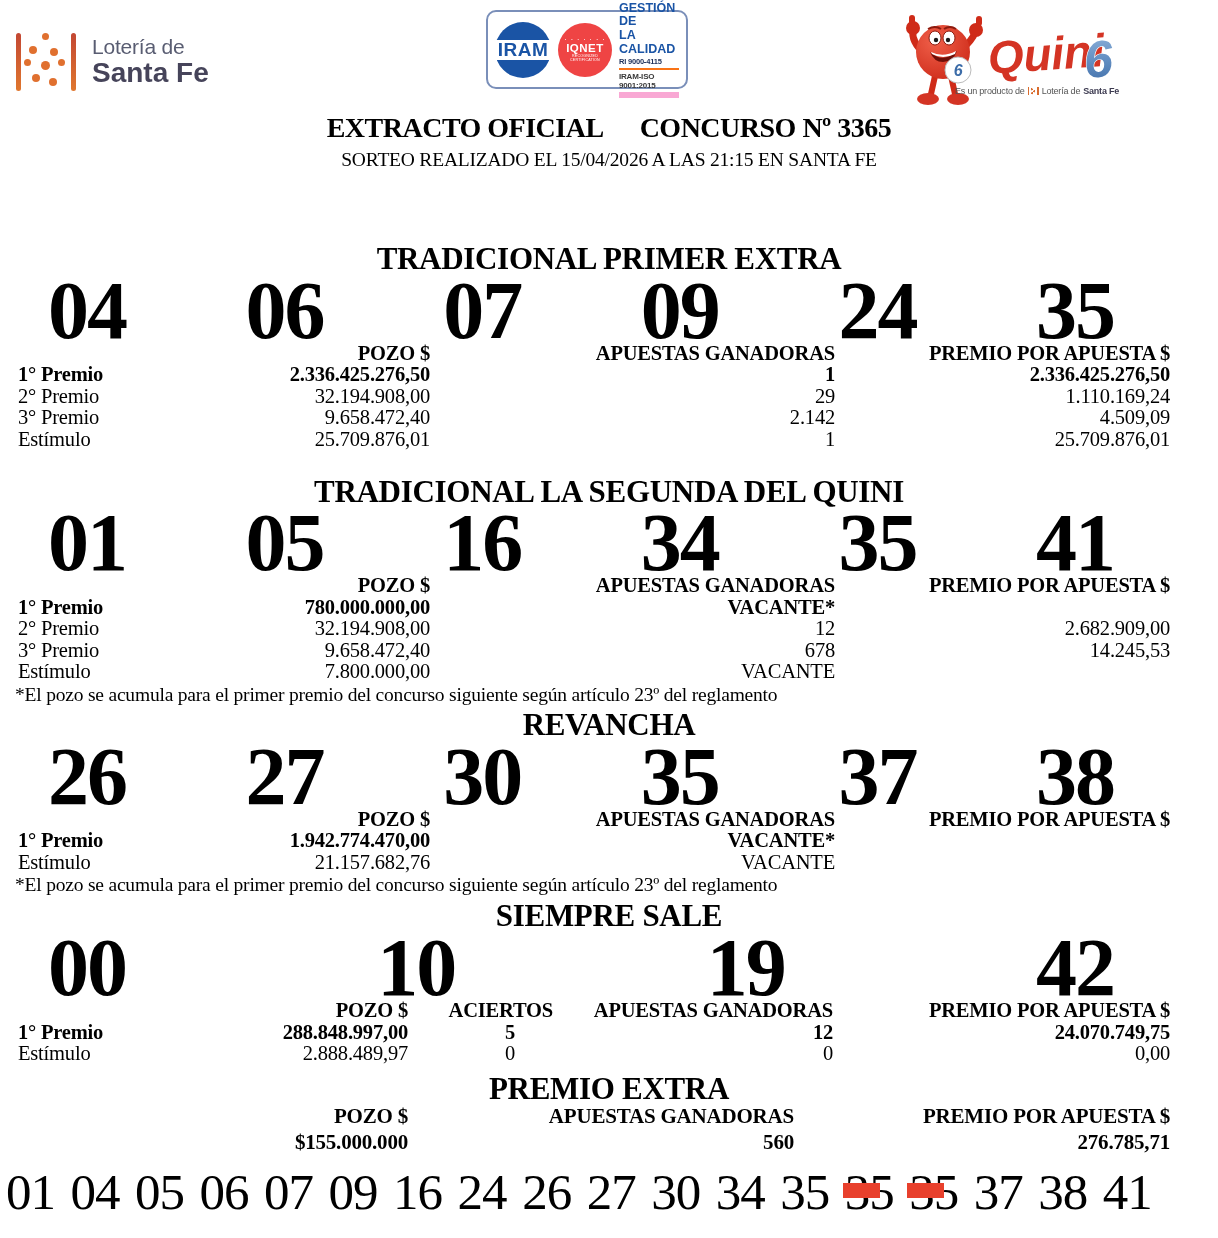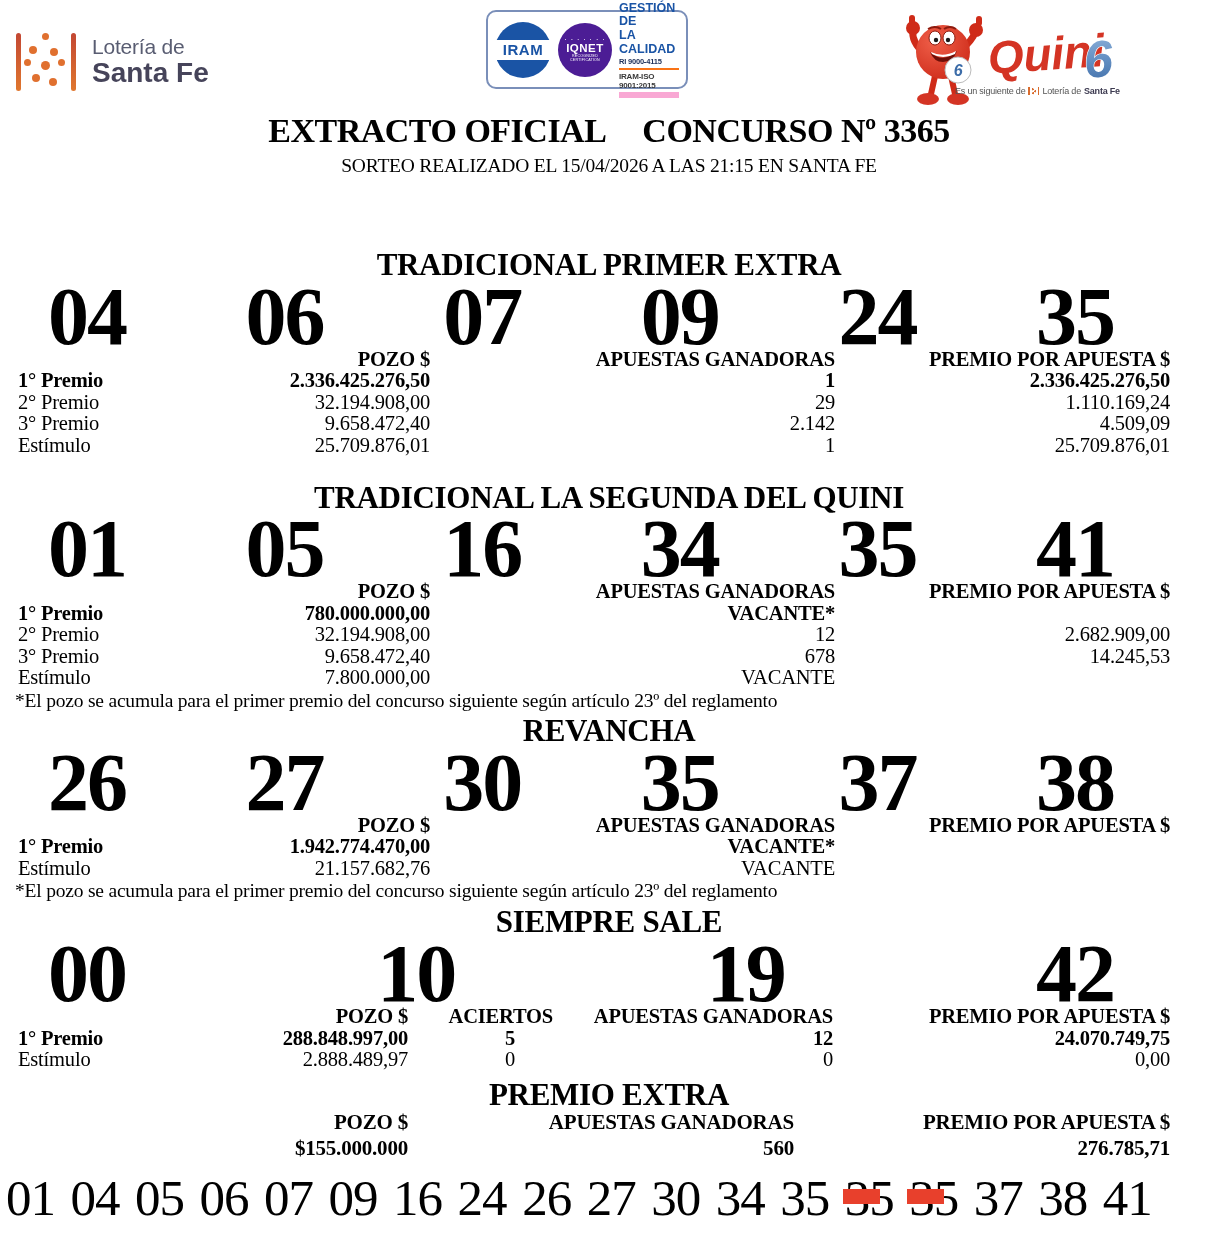--- a/index.html
+++ b/index.html
@@ -27,22 +27,22 @@
   .lot2 { font-size: 28px; font-weight: bold; color: #46445a; line-height: 1.05; letter-spacing: 0; }
 
   .badge { position: absolute; left: 486px; top: 10px; width: 202px; height: 79px;
            border: 2px solid #7a8fb9; border-radius: 10px; background: #fff;
            display: flex; align-items: center; gap: 7px; padding: 5px 7px;
            font-family: "Liberation Sans", sans-serif; }
   .iram-circle { width: 56px; height: 56px; min-width: 56px; border-radius: 50%;
                  background: #1a54a5; position: relative; }
   .iram-band { position: absolute; left: -3px; right: -3px; top: 18px; height: 20px;
                background: #fff; border-radius: 4px; display: flex; align-items: center; justify-content: center; }
-  .iram-band span { color: #1a54a5; font-weight: bold; font-size: 15px; letter-spacing: 0.5px; text-align: center; }
-  .iqnet-circle { width: 54px; height: 54px; min-width: 54px; border-radius: 50%; background: #4c1d95;
+  .iram-band span { color: #1a54a5; font-weight: bold; font-size: 19px; letter-spacing: 0.5px; text-align: center; }
+  .iqnet-circle { width: 54px; height: 54px; min-width: 54px; border-radius: 50%; background: #ef4444;
                   color: #fff; display: flex; flex-direction: column; align-items: center; justify-content: center; }
   .iqnet-arc { font-size: 7px; line-height: 5px; letter-spacing: 1px; color: #fff; }
   .iqnet-name { font-weight: bold; font-size: 11.5px; letter-spacing: 0.5px; }
   .iqnet-sub { font-size: 3.6px; text-align: center; line-height: 1.2; letter-spacing: 0.2px; }
   .badge-text { display: flex; flex-direction: column; width: 82px; }
   .q1 { color: #1a54a5; font-weight: bold; font-size: 12.5px; line-height: 1.1; letter-spacing: 0; }
   .ri { font-size: 7.5px; font-weight: bold; color: #20335c; padding-bottom: 2px;
         border-bottom: 2px solid #f97316; }
   .iso { font-size: 8px; font-weight: bold; color: #3a3a3a; margin-top: 2px; padding-bottom: 2px;
          border-bottom: 6px solid #f9a8d4; }
@@ -53,21 +53,21 @@
                    display: flex; align-items: center; gap: 3px; }
   .quini-tagline b { color: #3c3a50; }
   .mini-mark { display: inline-flex; gap: 1px; align-items: center; }
   .mini-mark i { display: block; width: 1.5px; height: 8px; background: #d96c2e; }
   .mini-mark u { display: block; width: 6px; height: 8px; text-decoration: none;
                  background: radial-gradient(circle at 30% 30%, #d96c2e 1px, transparent 1.2px),
                              radial-gradient(circle at 70% 55%, #d96c2e 1px, transparent 1.2px),
                              radial-gradient(circle at 35% 80%, #d96c2e 1px, transparent 1.2px); }
 
   
-  .title { text-align: center; margin-top: 2px; font-size: 34px; font-weight: bold; line-height: 1.0;
+  .title { text-align: center; margin-top: 2px; font-size: 28px; font-weight: bold; line-height: 1.0;
            letter-spacing: -0.5px; }
   .title .gap { display: inline-block; width: 36px; }
   .subtitle { text-align: center; margin-top: 7px; font-size: 19.5px; }
 
   
   .game-title { text-align: center; font-size: 31px; font-weight: bold; line-height: 1.05; letter-spacing: -0.3px; }
   #g1 { margin-top: 72px; }
   #g2 { margin-top: 25px; }
   #g3 { margin-top: 3px; }
   #g4 { margin-top: 4px; }
@@ -183,21 +183,21 @@
       <path d="M27 50 Q40 62 54 49 Q50 60 40 60 Q31 60 27 50 Z" fill="#6e0f08"></path>
       <path d="M28 50 Q40 56 53 49 L52 52 Q40 58 29 52 Z" fill="#fff"></path>
 
       <circle cx="55" cy="68" r="13" fill="#fff" stroke="#bbb" stroke-width="1"></circle>
       <text x="55" y="74" text-anchor="middle" class="qword" font-size="16" fill="#3c6ca8">6</text>
 
       <text x="86" y="72" class="qword" font-size="46" fill="#d43424" transform="rotate(-4 86 72)" stroke="#ffffff" stroke-width="1.2" paint-order="stroke">Quini</text>
       <text x="182" y="76" class="qword" font-size="52" fill="url(#blue6)" transform="rotate(-4 182 76)" stroke="#ffffff" stroke-width="1.2" paint-order="stroke">6</text>
     </svg>
     <div class="quini-tagline">
-      <span>Es un siguiente de</span>
+      <span>Es un producto de</span>
       <span class="mini-mark">
           <i></i>
           <u></u>
           <i></i>
         </span>
       <span>Lotería de</span>
       <b>Santa Fe</b>
     </div>
   </div>
 </header>

